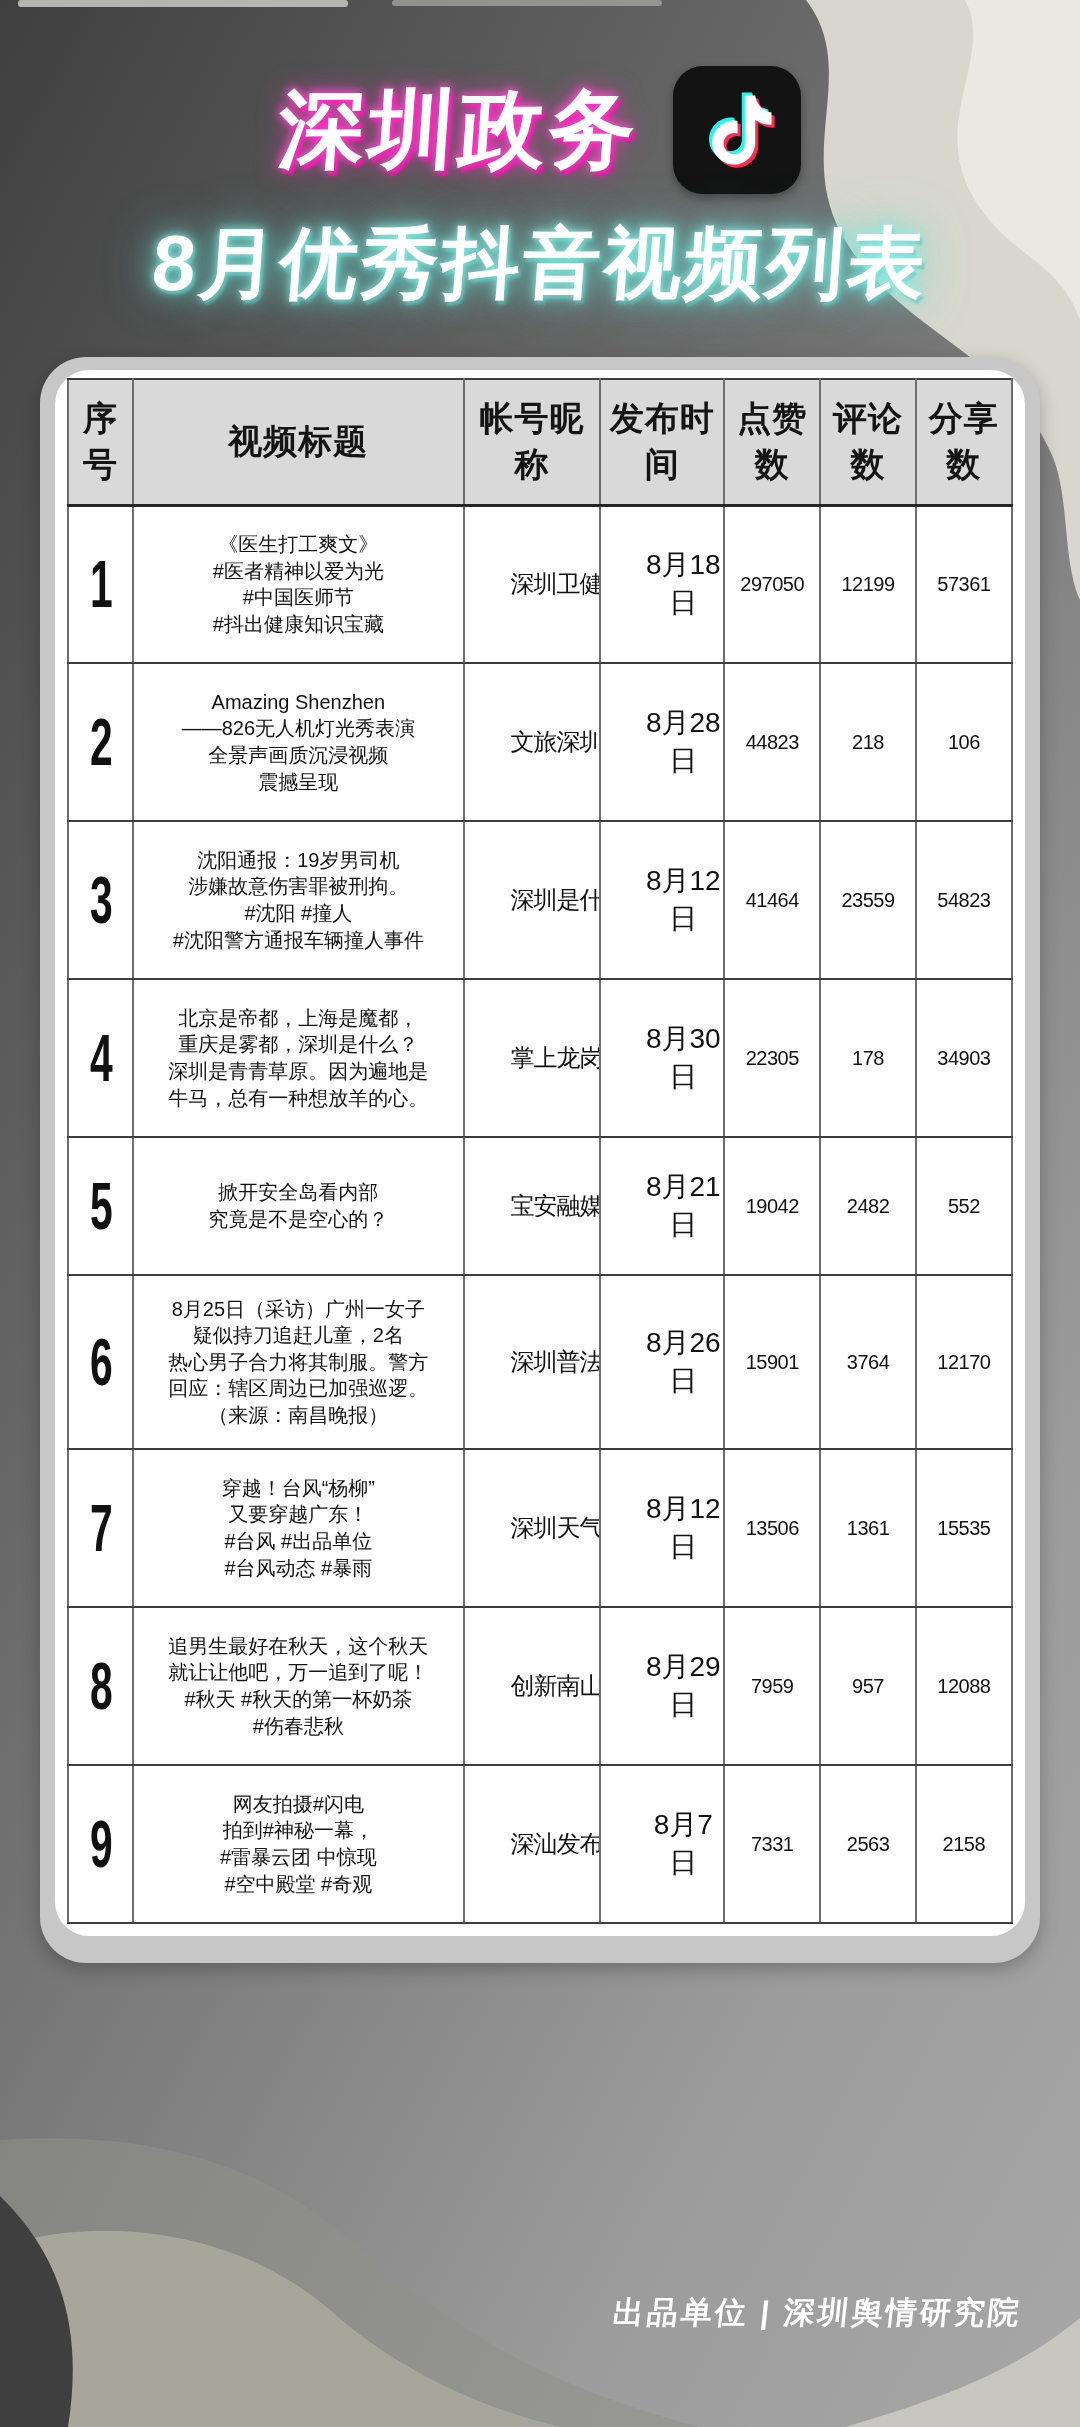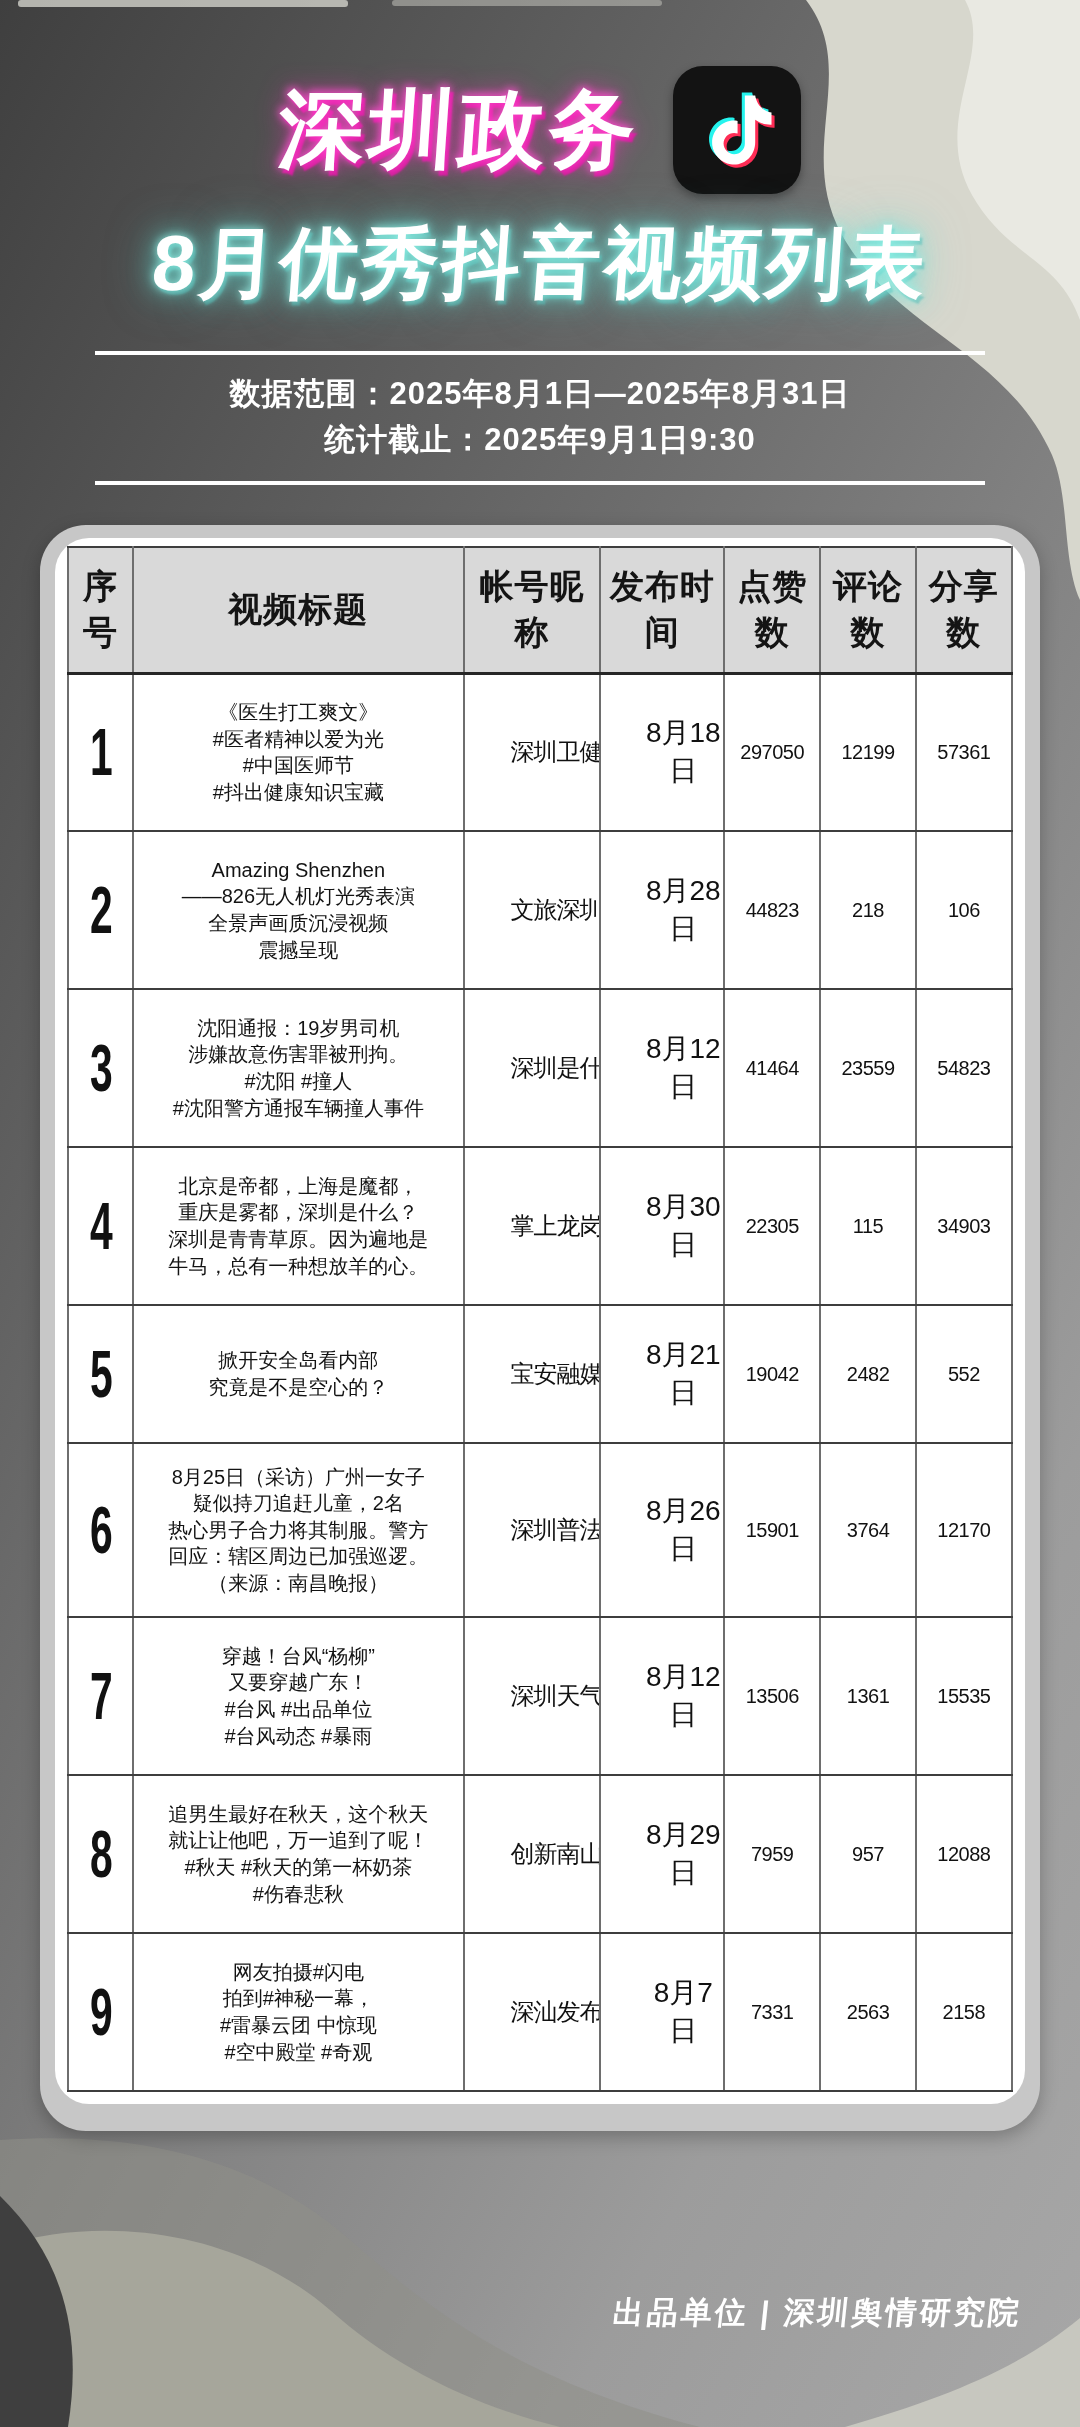--- a/index.html
+++ b/index.html
@@ -84,24 +84,20 @@
             </g>
           <g transform="translate(1.6,1.6)">
               <path fill="#fe2c55" d="M33.5 6c.7 4.6 3.9 8.2 8.5 8.9v6.3c-3.2.1-6.1-.9-8.5-2.6v11.8c0 7.3-5.9 12.6-12.8 11.5-5-.8-9-5-9.6-10-.8-6.9 4.6-12.8 11.4-12.8.6 0 1.2.1 1.8.2v6.5c-.6-.2-1.2-.3-1.8-.3-3.1 0-5.6 2.6-5.5 5.7.1 2.9 2.6 5.4 5.5 5.4 3.1 0 5.6-2.5 5.6-5.6V6h5.4z"></path>
             </g>
           <path fill="#ffffff" d="M33.5 6c.7 4.6 3.9 8.2 8.5 8.9v6.3c-3.2.1-6.1-.9-8.5-2.6v11.8c0 7.3-5.9 12.6-12.8 11.5-5-.8-9-5-9.6-10-.8-6.9 4.6-12.8 11.4-12.8.6 0 1.2.1 1.8.2v6.5c-.6-.2-1.2-.3-1.8-.3-3.1 0-5.6 2.6-5.5 5.7.1 2.9 2.6 5.4 5.5 5.4 3.1 0 5.6-2.5 5.6-5.6V6h5.4z"></path>
         </svg>
       </div>
     </div>
     <div class="t2">8月优秀抖音视频列表</div>
 
-    <div class="meta">
-      <p>数据范围：2025年8月1日—2025年8月31日</p>
-      <p>统计截止：2025年9月1日9:30</p>
-    </div>
 
     <div class="card">
       <div class="card-inner">
         <table>
           <colgroup>
             <col style="width:6.9%">
               <col style="width:35%">
               <col style="width:14.5%">
               <col style="width:13.1%">
             <col style="width:10.2%">
@@ -158,21 +154,21 @@
             </tr>
             <tr>
               <td><span class="serial">4</span></td>
               <td><span class="title-text">北京是帝都，上海是魔都，
 重庆是雾都，深圳是什么？
 深圳是青青草原。因为遍地是
 牛马，总有一种想放羊的心。</span></td>
               <td><span class="acct">掌上龙岗</span></td>
               <td class="c-date">8月30日</td>
               <td class="c-num">22305</td>
-              <td class="c-num">115</td>
+              <td class="c-num">178</td>
               <td class="c-num">34903</td>
             </tr>
             <tr>
               <td><span class="serial">5</span></td>
               <td><span class="title-text">掀开安全岛看内部
 究竟是不是空心的？</span></td>
               <td><span class="acct">宝安融媒</span></td>
               <td class="c-date">8月21日</td>
               <td class="c-num">19042</td>
               <td class="c-num">2482</td>

